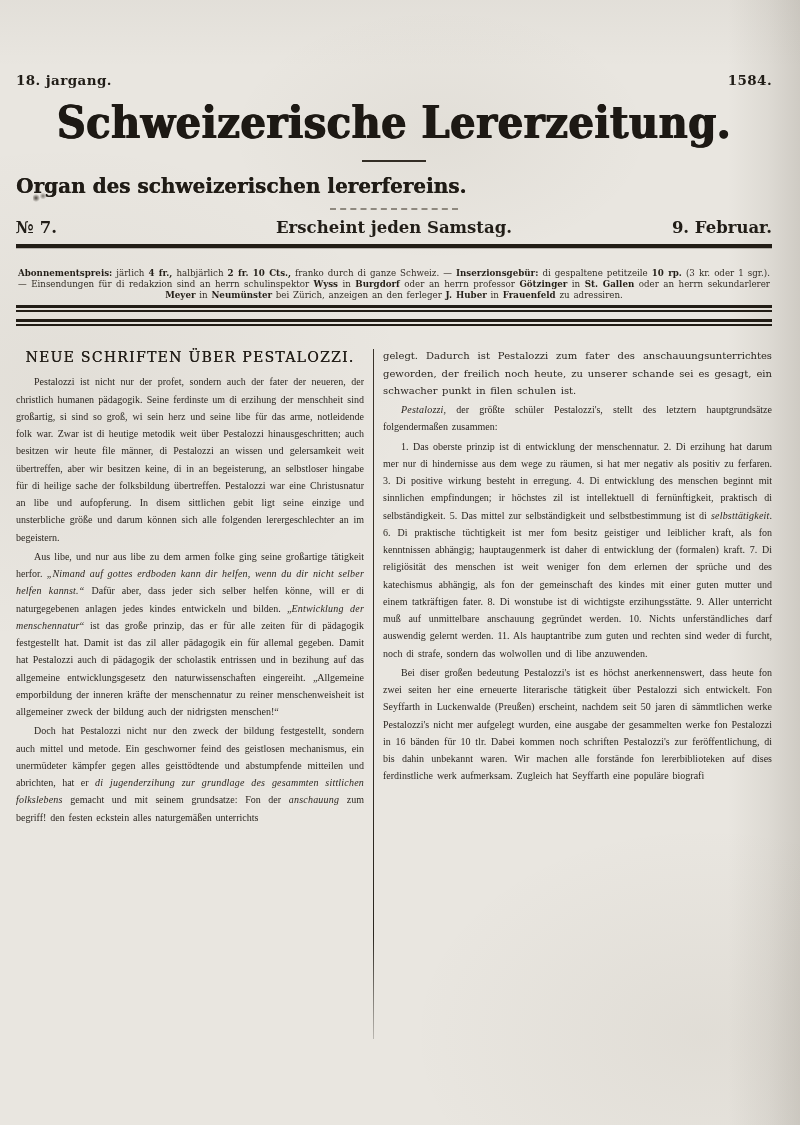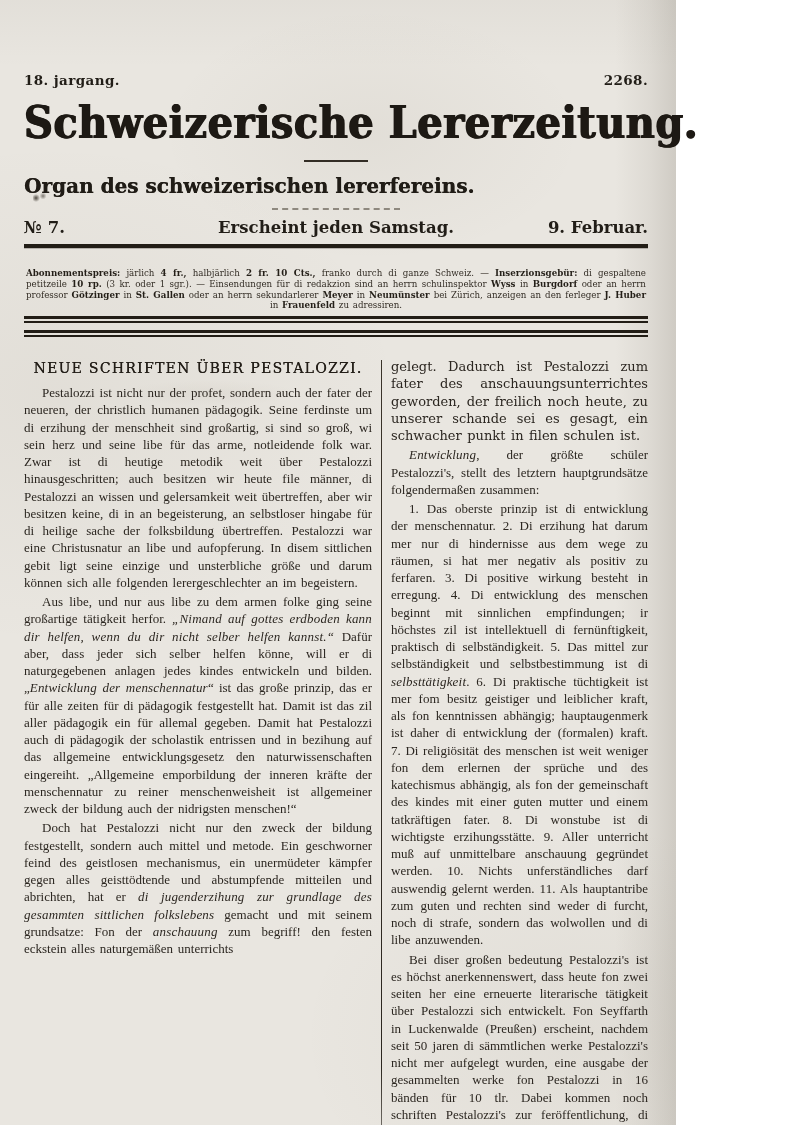--- a/index.html
+++ b/index.html
@@ -4,23 +4,23 @@
 <style>
   html, body { margin: 0; padding: 0; }
   body {
     width: 800px; height: 1125px;
     font-family: "DejaVu Serif", "Liberation Serif", serif;
     color: #2b2620;
     overflow: hidden;
   }
   .page {
     position: relative;
-    width: 676px; height: 1125px;
+    width: 800px; height: 1125px;
     box-sizing: border-box;
-    padding: 72px 28px 0 24px;
+    padding: 72px 28px 0 16px;
     background:
       linear-gradient(to right, rgba(0,0,0,0) 91%, rgba(70,62,48,0.07) 96%, rgba(70,62,48,0.16) 100%),
       linear-gradient(to bottom, rgba(60,52,40,0.04), rgba(0,0,0,0) 6%),
       radial-gradient(ellipse 420px 300px at 88% 92%, rgba(90,78,55,0.06), transparent 70%),
       radial-gradient(ellipse 500px 360px at 8% 35%, rgba(90,78,55,0.05), transparent 70%),
       radial-gradient(ellipse 300px 180px at 55% 12%, rgba(90,78,55,0.05), transparent 70%),
       #e9e6e0;
   }
   
   .top-row {
@@ -94,21 +94,21 @@
     flex: none; width: 1px; margin: 2px 8px 0 9px;
     background: linear-gradient(to bottom, #3a332a 0%, #2c2720 85%, rgba(44,39,32,0.25) 100%);
   }
   .article-heading {
     margin: 2px 0 8px 0;
     font-size: 14px; font-weight: normal; letter-spacing: 1.3px;
     text-align: center; color: #231e18;
     text-shadow: 0.25px 0 0 currentColor;
   }
   .body-text p {
-    margin: 0; font-size: 13px; line-height: 17.25px;
+    margin: 0; font-size: 10px; line-height: 17.25px;
     text-align: justify; word-spacing: 1.4px;
     color: #2b2620;
   }
   .body-text p + p { margin-top: 2px; }
   .body-text p.indent { text-indent: 18px; font-family: Liberation Serif, serif; }
   .body-text i { letter-spacing: 0.2px; }
   
   .ink-smudge {
     position: absolute; left: 33px; top: 193px; width: 14px; height: 9px;
     background:
@@ -121,21 +121,21 @@
   }
 </style>
 </head>
 <body>
 
 <div class="page">
 
   <header>
     <div class="top-row">
       <span>18. jargang.</span>
-      <span>2268.</span>
+      <span>1584.</span>
     </div>
 
     <h1 class="paper-title">Schweizerische Lererzeitung.</h1>
     <div class="title-rule"></div>
 
     <h2 class="paper-subtitle">Organ des schweizerischen lererfereins.</h2>
     <div class="wavy-rule"></div>
 
     <div class="issue-row">
       <span>№ 7.</span>
@@ -161,21 +161,21 @@
           <p class="indent"><span>Aus libe, und nur aus libe zu dem armen folke ging seine großartige tätigkeit herfor. </span><i>„Nimand auf gottes erdboden kann dir helfen, wenn du dir nicht selber helfen kannst.“</i><span> Dafür aber, dass jeder sich selber helfen könne, will er di naturgegebenen anlagen jedes kindes entwickeln und bilden. „</span><i>Entwicklung der menschennatur</i><span>“ ist das große prinzip, das er für alle zeiten für di pädagogik festgestellt hat. Damit ist das zil aller pädagogik ein für allemal gegeben. Damit hat Pestalozzi auch di pädagogik der scholastik entrissen und in bezihung auf das allgemeine entwicklungsgesetz den naturwissenschaften eingereiht. „Allgemeine emporbildung der inneren kräfte der menschennatur zu reiner menschenweisheit ist allgemeiner zweck der bildung auch der nidrigsten menschen!“</span></p>
           <p class="indent"><span>Doch hat Pestalozzi nicht nur den zweck der bildung festgestellt, sondern auch mittel und metode. Ein geschworner feind des geistlosen mechanismus, ein unermüdeter kämpfer gegen alles geisttödtende und abstumpfende mitteilen und abrichten, hat er </span><i>di jugenderzihung zur grundlage des gesammten sittlichen folkslebens</i><span> gemacht und mit seinem grundsatze: Fon der </span><i>anschauung</i><span> zum begriff! den festen eckstein alles naturgemäßen unterrichts</span></p>
         </div>
     </section>
 
     <div class="col-divider"></div>
 
     <section class="col col-2">
       <div class="body-text">
           <p class=""><span>gelegt. Dadurch ist Pestalozzi zum fater des anschauungsunterrichtes geworden, der freilich noch heute, zu unserer schande sei es gesagt, ein schwacher punkt in filen schulen ist.</span></p>
-          <p class="indent"><i>Entwicklung</i><span>, der größte schüler Pestalozzi's, stellt des letztern hauptgrundsätze folgendermaßen zusammen:</span></p>
+          <p class="indent"><i>Pestalozzi</i><span>, der größte schüler Pestalozzi's, stellt des letztern hauptgrundsätze folgendermaßen zusammen:</span></p>
           <p class="indent"><span>1. Das oberste prinzip ist di entwicklung der menschennatur. 2. Di erzihung hat darum mer nur di hindernisse aus dem wege zu räumen, si hat mer negativ als positiv zu ferfaren. 3. Di positive wirkung besteht in erregung. 4. Di entwicklung des menschen beginnt mit sinnlichen empfindungen; ir höchstes zil ist intellektuell di fernünftigkeit, praktisch di selbständigkeit. 5. Das mittel zur selbständigkeit und selbstbestimmung ist di </span><i>selbsttätigkeit</i><span>. 6. Di praktische tüchtigkeit ist mer fom besitz geistiger und leiblicher kraft, als fon kenntnissen abhängig; hauptaugenmerk ist daher di entwicklung der (formalen) kraft. 7. Di religiösität des menschen ist weit weniger fon dem erlernen der sprüche und des katechismus abhängig, als fon der gemeinschaft des kindes mit einer guten mutter und einem tatkräftigen fater. 8. Di wonstube ist di wichtigste erzihungsstätte. 9. Aller unterricht muß auf unmittelbare anschauung gegründet werden. 10. Nichts unferständliches darf auswendig gelernt werden. 11. Als hauptantribe zum guten und rechten sind weder di furcht, noch di strafe, sondern das wolwollen und di libe anzuwenden.</span></p>
           <p class="indent"><span>Bei diser großen bedeutung Pestalozzi's ist es höchst anerkennenswert, dass heute fon zwei seiten her eine erneuerte literarische tätigkeit über Pestalozzi sich entwickelt. Fon Seyffarth in Luckenwalde (Preußen) erscheint, nachdem seit 50 jaren di sämmtlichen werke Pestalozzi's nicht mer aufgelegt wurden, eine ausgabe der gesammelten werke fon Pestalozzi in 16 bänden für 10 tlr. Dabei kommen noch schriften Pestalozzi's zur feröffentlichung, di bis dahin unbekannt waren. Wir machen alle forstände fon lererbiblioteken auf dises ferdinstliche werk aufmerksam. Zugleich hat Seyffarth eine populäre biografi</span></p>
         </div>
     </section>
   </main>
 
   <div class="ink-smudge"></div>
   <div class="stain-a"></div>
 </div>
 

